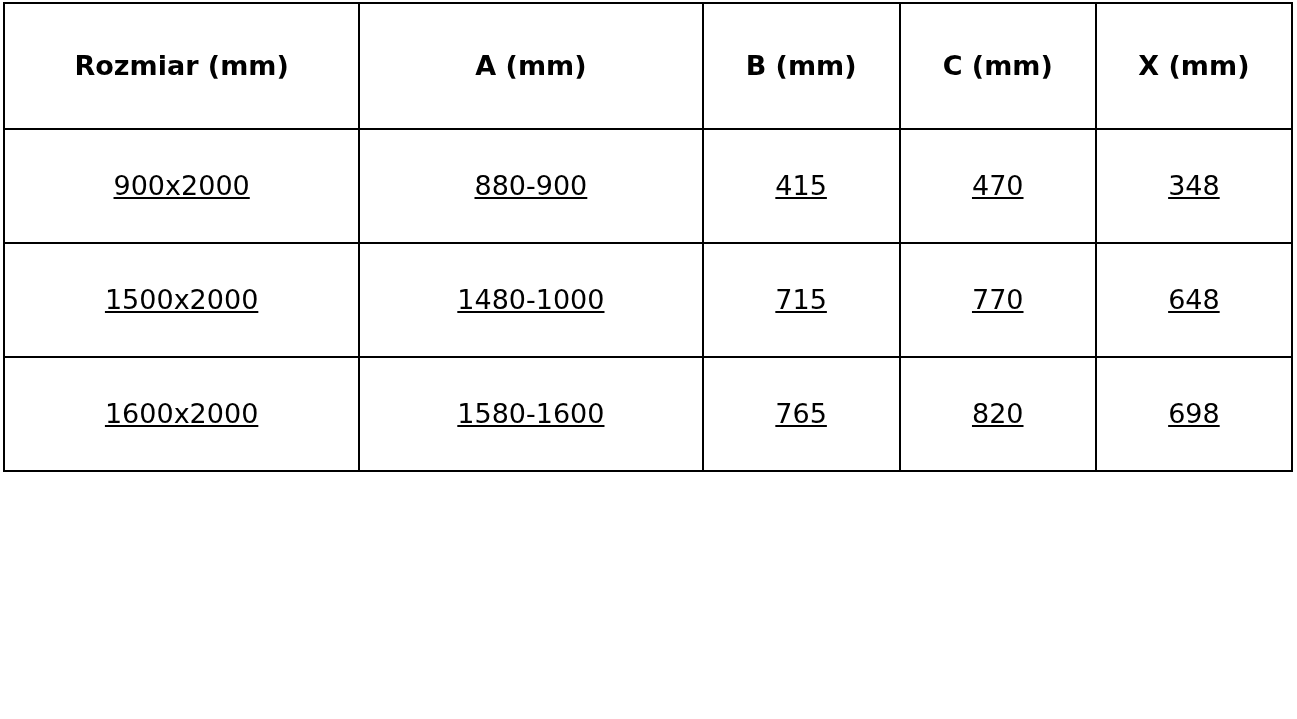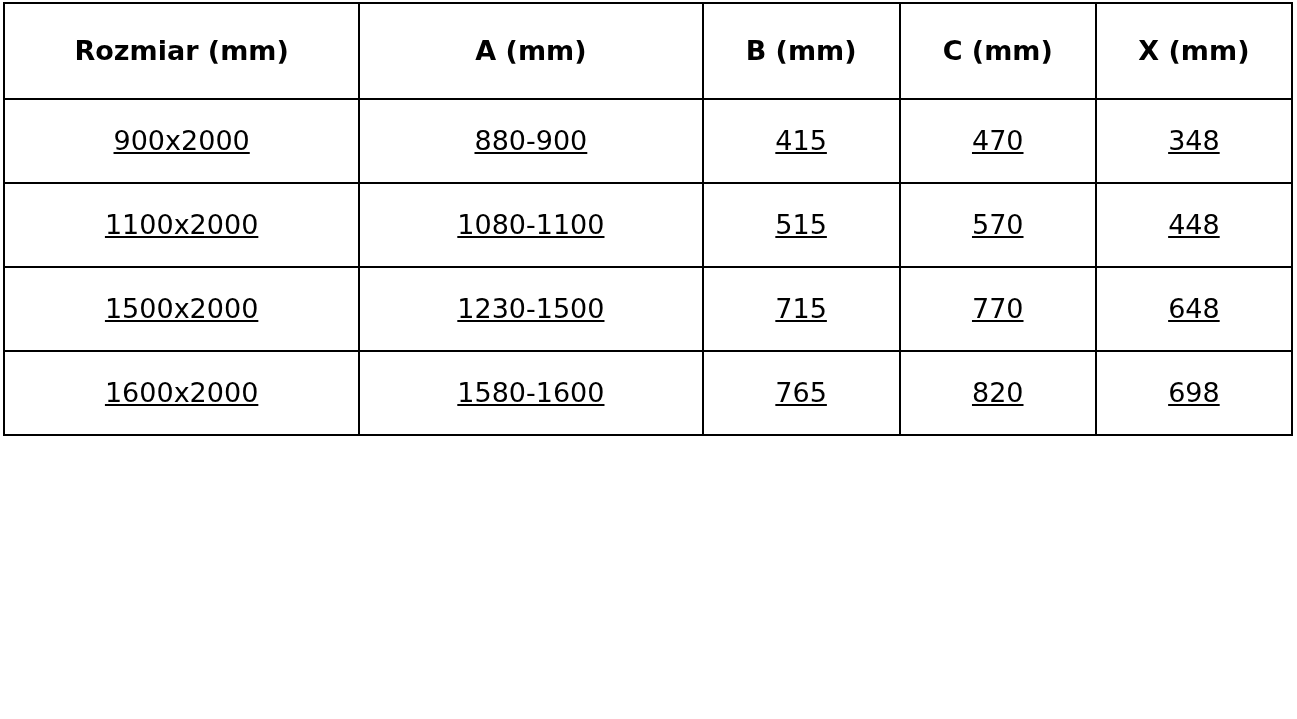--- a/index.html
+++ b/index.html
@@ -30,21 +30,21 @@
   table.spec-table col.c1 { width: 343px; }
   table.spec-table col.c2 { width: 197px; }
   table.spec-table col.c3 { width: 196px; }
   table.spec-table col.c4 { width: 196px; }
 
   table.spec-table th,
   table.spec-table td {
     border: 2px solid #000000;
     text-align: center;
     vertical-align: middle;
-    padding: 2px;
+    padding: 17px;
     height: 78px;
     font-size: 27px;
     line-height: 1.1;
   }
   table.spec-table thead th {
     font-weight: bold;
     height: 90px;
     font-size: 27px;
   }
   table.spec-table tbody td {
@@ -78,29 +78,22 @@
     </thead>
     <tbody>
       <tr>
         <td>900x2000</td>
         <td>880-900</td>
         <td>415</td>
         <td>470</td>
         <td>348</td>
       </tr>
       <tr>
-        <td>1100x2000</td>
-        <td>1080-1100</td>
-        <td>515</td>
-        <td>570</td>
-        <td>448</td>
-      </tr>
-      <tr>
         <td>1500x2000</td>
-        <td>1230-1500</td>
+        <td>1480-1000</td>
         <td>715</td>
         <td>770</td>
         <td>648</td>
       </tr>
       <tr>
         <td>1600x2000</td>
         <td>1580-1600</td>
         <td>765</td>
         <td>820</td>
         <td>698</td>

